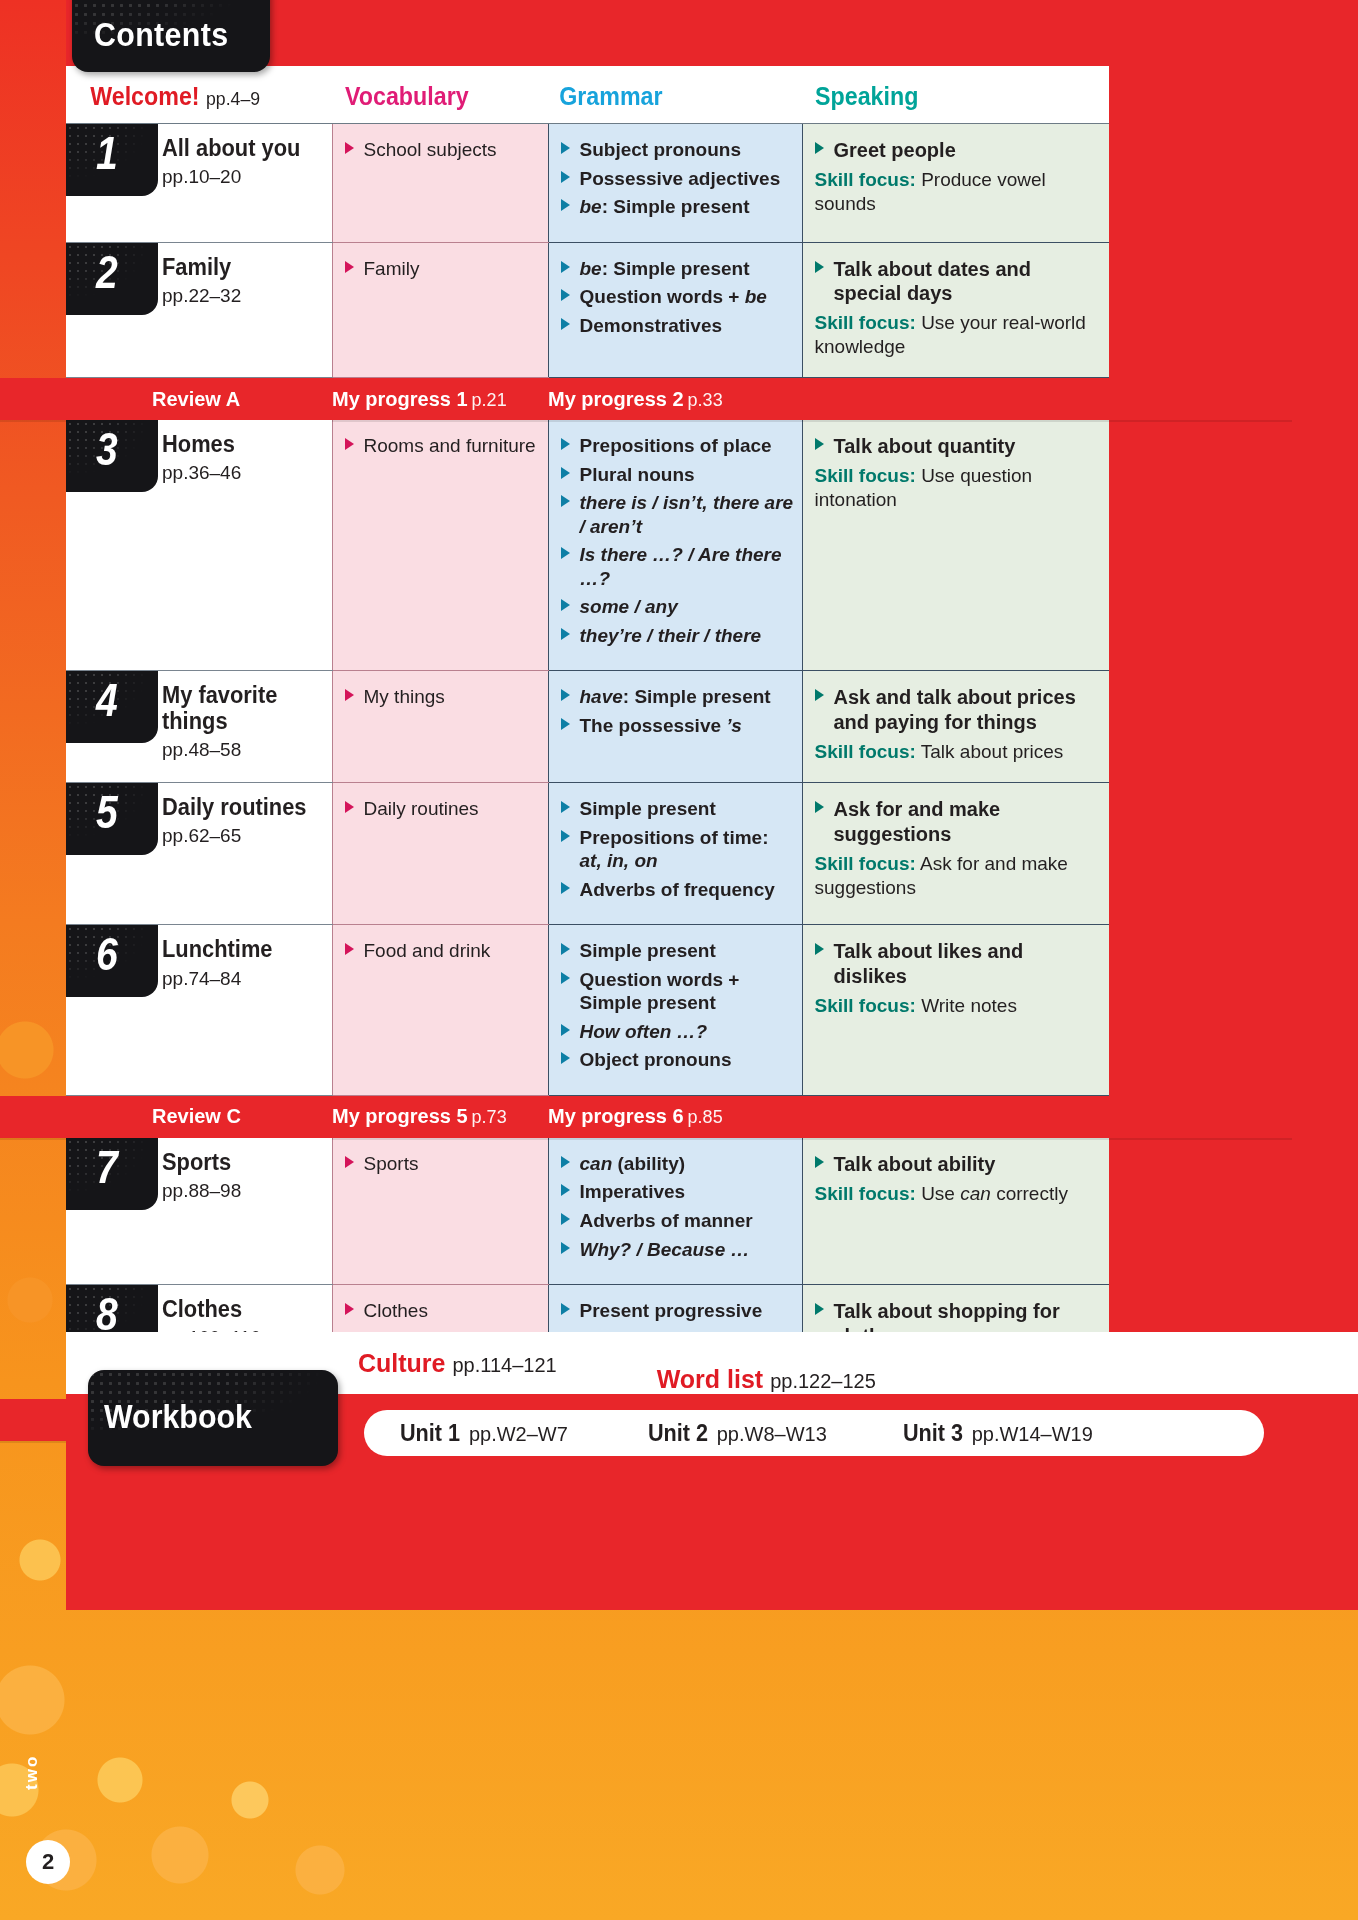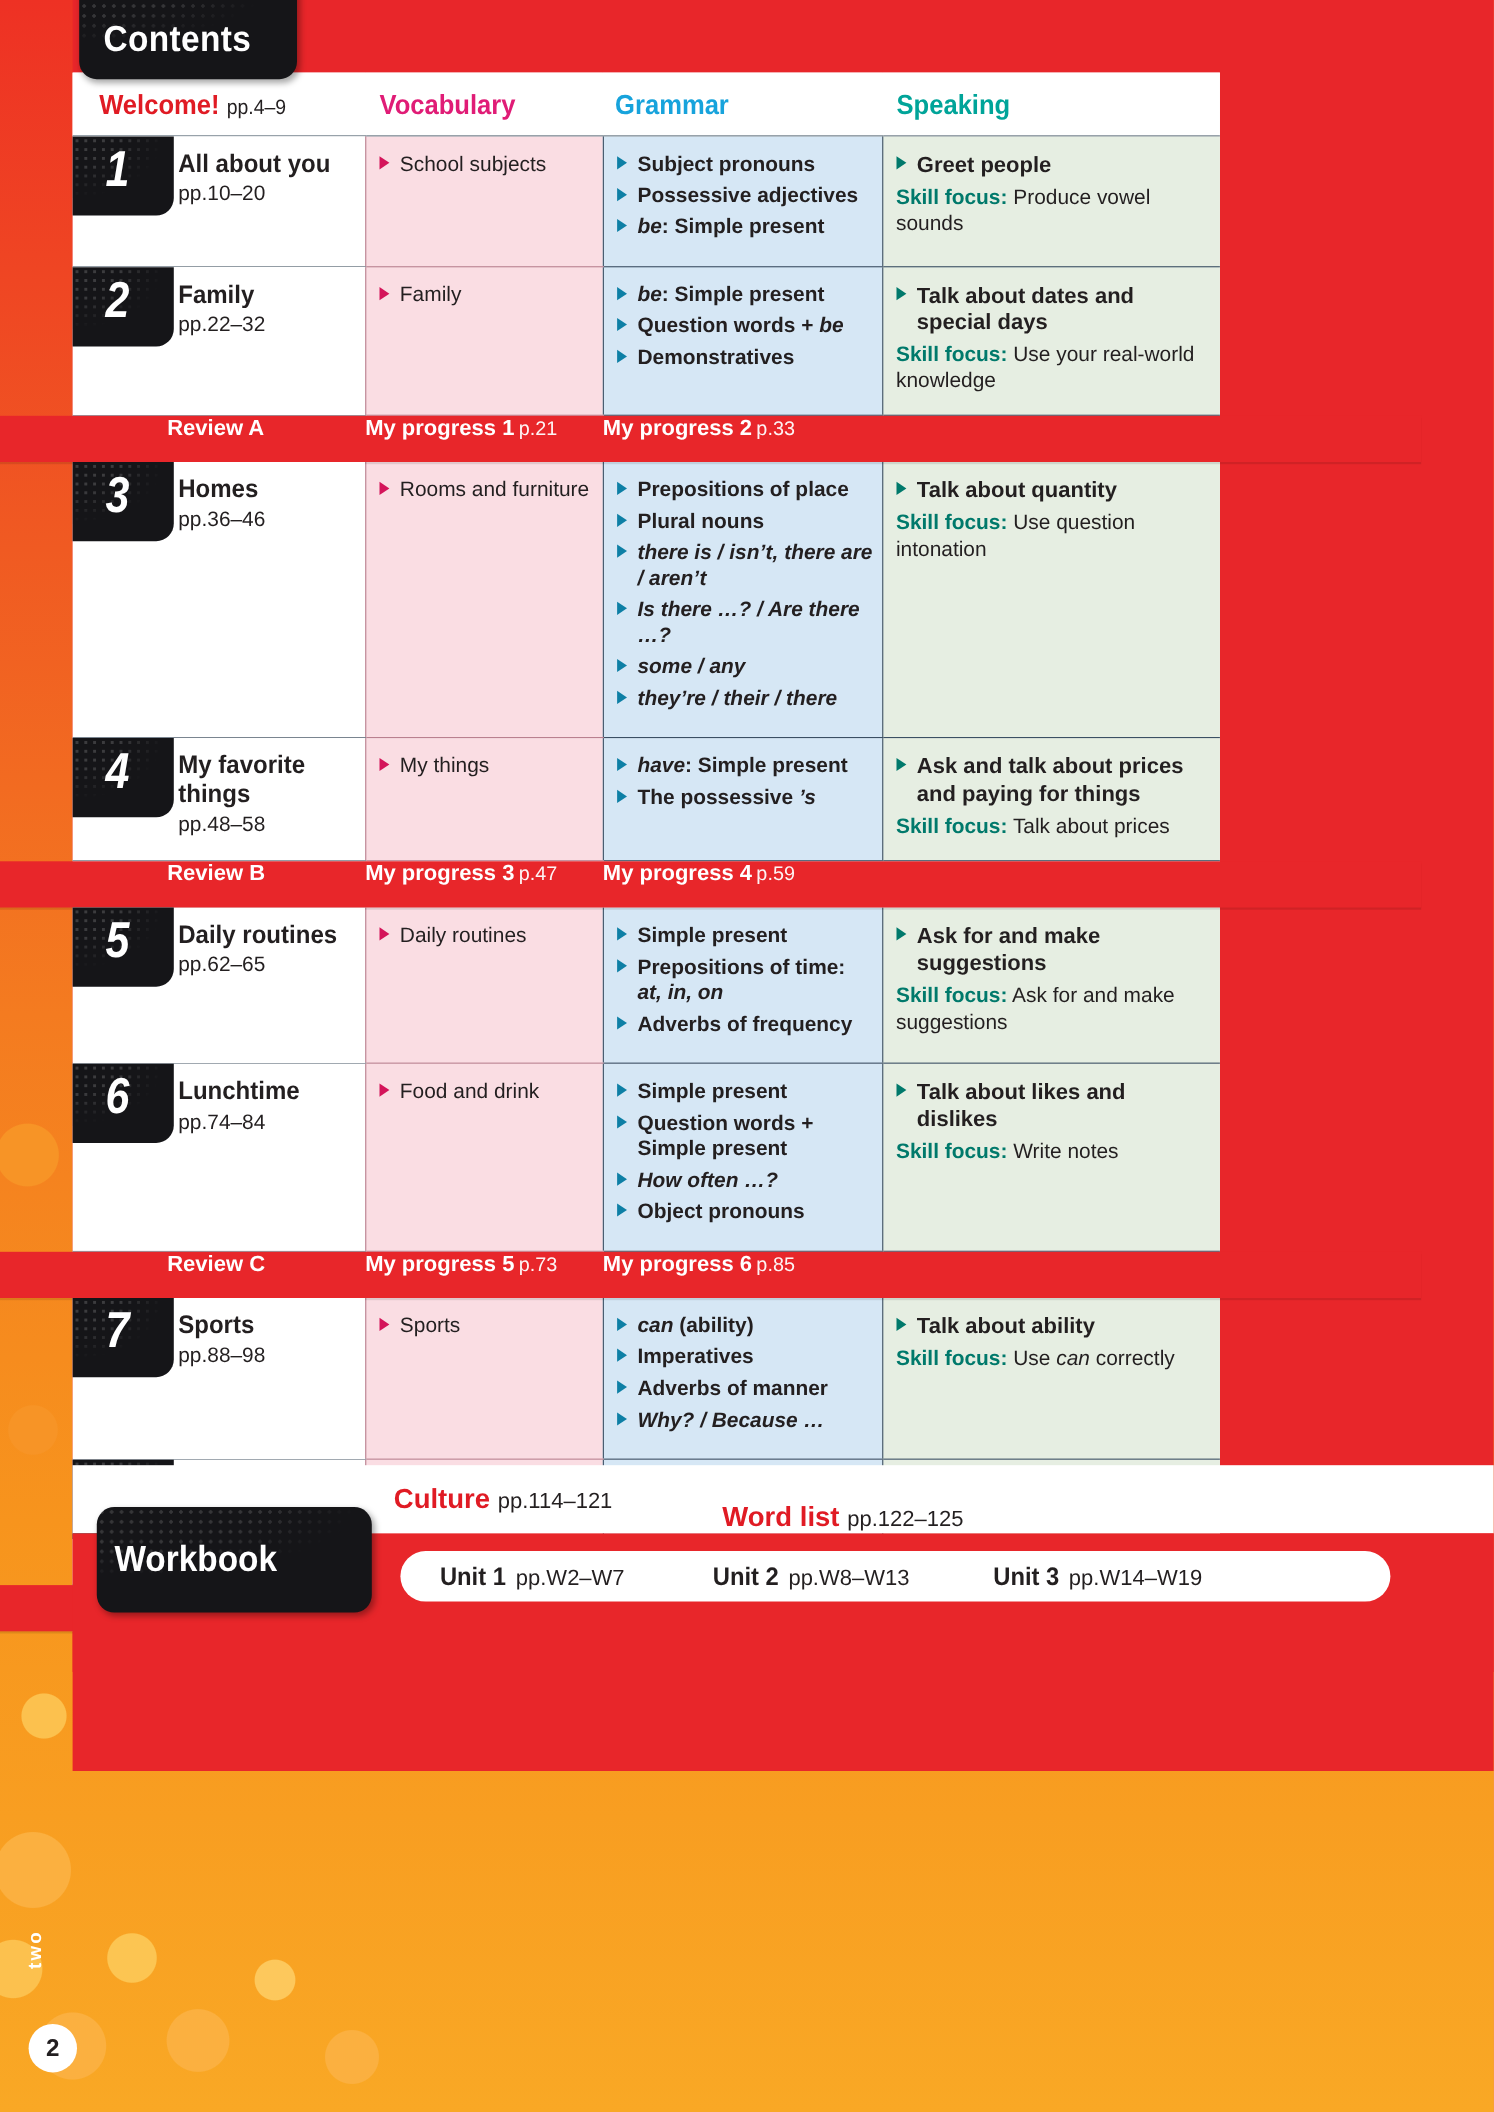--- a/index.html
+++ b/index.html
@@ -126,21 +126,21 @@
   .spkcell ul.items li { font-weight: bold; font-size: 20px; }
   em { font-style: italic; }
 
   .skill { margin-top: 2px; font-size: 19px; line-height: 1.26; color:#231f20; font-weight: normal; }
   .skill b { color: #00796b; font-weight: bold; }
 
   
   tr.review td { padding: 0; border: none; }
   .review-band {
     background: #e8262a; color: #fff;
-    height: 42px; display: flex; 
+    height: 42px; display: flex; align-items: center;
     position: relative; left: -66px; width: 1292px;
     box-shadow: 0 2px 0 rgba(0,0,0,.10);
   }
   .review-band .cellA { width: 332px; padding-left: 152px; font-size: 20px; font-weight: bold; }
   .review-band .cellB { width: 216px; font-size: 20px; font-weight: bold; }
   .review-band .cellC { width: 260px; font-size: 20px; font-weight: bold; }
   .review-band .pg { font-weight: normal; font-size: 18px; opacity: .95; margin-left: 4px; }
 
   
   #culture-strip {
@@ -355,29 +355,20 @@
           <ul class="items">
             <li><span class="tri"></span><em>have</em>: Simple present</li>
             <li><span class="tri"></span>The possessive <em>’s</em></li>
           </ul>
         </td>
         <td class="spkcell">
           <ul class="items">
             <li><span class="tri"></span>Ask and talk about prices and paying for things</li>
           </ul>
           <div class="skill"><b>Skill focus:</b> <span>Talk about prices</span></div>
-        </td>
-      </tr>
-      <tr class="review">
-        <td colspan="4">
-          <div class="review-band">
-            <div class="cellA">Review B</div>
-            <div class="cellB">My progress 3<span class="pg">p.47</span></div>
-            <div class="cellC">My progress 4<span class="pg">p.59</span></div>
-          </div>
         </td>
       </tr>
       <tr>
         <td class="unitcell">
           <div class="unit-inner">
             <div class="numbadge">
               <div class="dots"></div>
               <div class="n">5</div>
             </div>
             <div class="unit-text">

